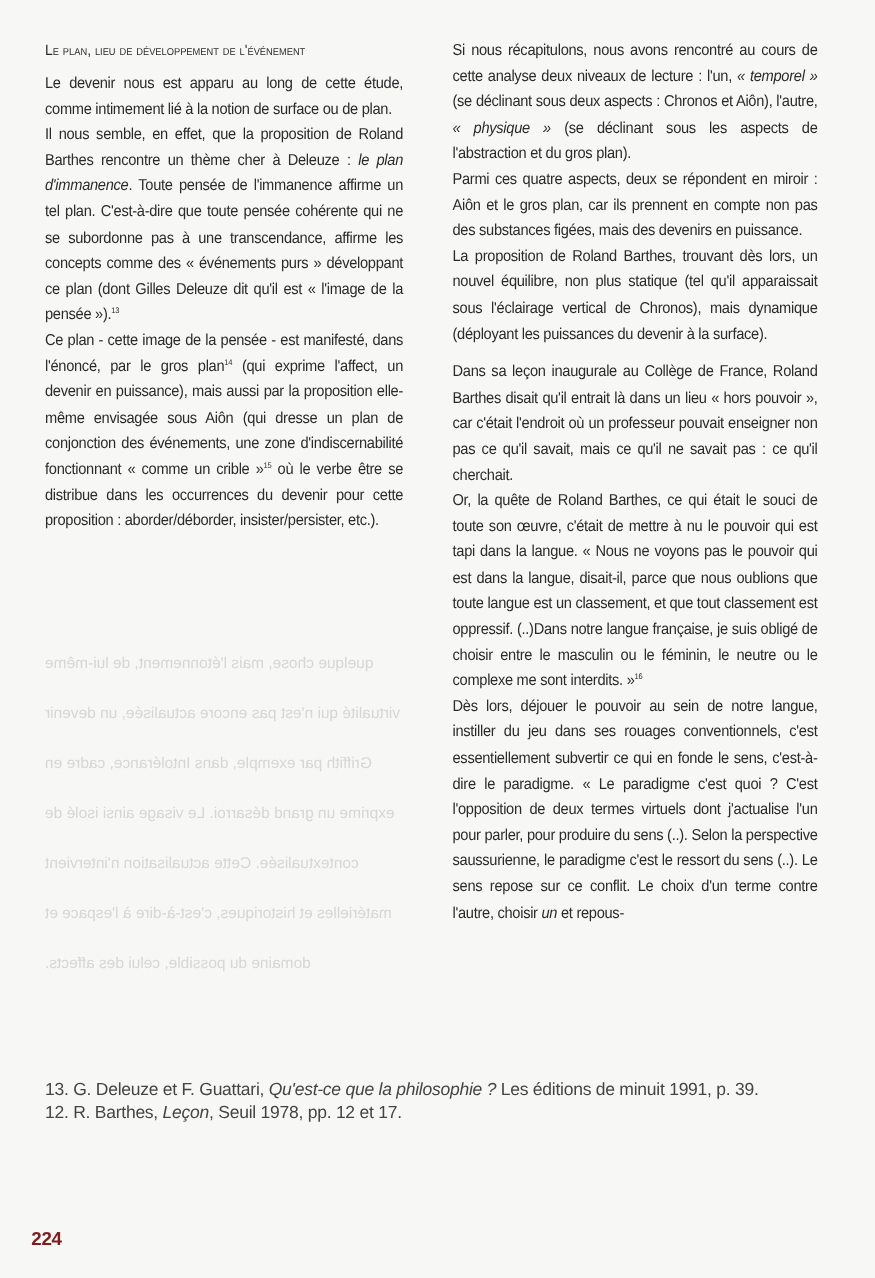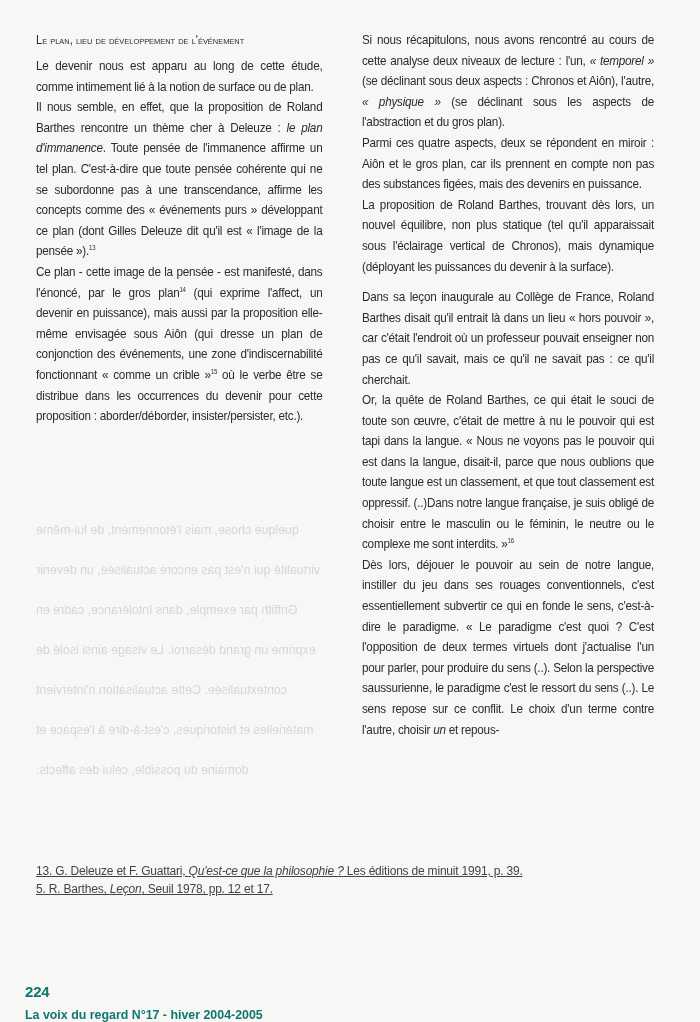--- a/index.html
+++ b/index.html
@@ -37,30 +37,29 @@
   em { font-style: italic; }
   
   .ghost {
     position: absolute; color: #d6d6d4; font-size: 12.4px; line-height: 20.6px;
     font-family: "Liberation Sans", sans-serif; white-space: nowrap;
     transform: scaleX(-1); pointer-events: none;
   }
   .footnotes {
     position: absolute; left: 36px; top: 866px; width: 640px;
     font-family: "Liberation Sans", sans-serif;
-    font-size: 12px; color: #444;
+    font-size: 14px; color: #444;
     letter-spacing: -0.2px;
-    text-decoration: underline;
   }
   .footnotes .fn { margin: 0 0 7.4px 0; line-height: 11px; }
   .folio {
     position: absolute; left: 25px; top: 983px;
     font-family: "Liberation Sans", sans-serif;
-    font-weight: bold; color: #0f766e;
-    display: flex; align-items: baseline; gap: 8px; flex-direction: column;
+    font-weight: bold; color: #7f1d1d;
+    display: flex; align-items: baseline; gap: 8px;
   }
   .folio .num { font-size: 15px; letter-spacing: -0.2px; }
   .folio .journal { font-size: 12.4px; letter-spacing: 0; }
 </style>
 </head>
 <body>
 
 <div class="page">
 
   <div>
@@ -88,20 +87,19 @@
         <p><span>Parmi ces quatre aspects, deux se répondent en miroir : Aiôn et le gros plan, car ils prennent en compte non pas des substances figées, mais des devenirs en puissance.</span></p>
         <p><span>La proposition de Roland Barthes, trouvant dès lors, un nouvel équilibre, non plus statique (tel qu'il apparaissait sous l'éclairage vertical de Chronos), mais dynamique (déployant les puissances du devenir à la surface).</span></p>
         <p class="gap"><span>Dans sa leçon inaugurale au Collège de France, Roland Barthes disait qu'il entrait là dans un lieu « hors pouvoir », car c'était l'endroit où un professeur pouvait enseigner non pas ce qu'il savait, mais ce qu'il ne savait pas : ce qu'il cherchait.</span></p>
         <p><span>Or, la quête de Roland Barthes, ce qui était le souci de toute son œuvre, c'était de mettre à nu le pouvoir qui est tapi dans la langue. « Nous ne voyons pas le pouvoir qui est dans la langue, disait-il, parce que nous oublions que toute langue est un classement, et que tout classement est oppressif. (..)Dans notre langue française, je suis obligé de choisir entre le masculin ou le féminin, le neutre ou le complexe me sont interdits. »</span><sup>16</sup></p>
         <p><span>Dès lors, déjouer le pouvoir au sein de notre langue, instiller du jeu dans ses rouages conventionnels, c'est essentiellement subvertir ce qui en fonde le sens, c'est-à-dire le paradigme. « Le paradigme c'est quoi ? C'est l'opposition de deux termes virtuels dont j'actualise l'un pour parler, pour produire du sens (..). Selon la perspective saussurienne, le paradigme c'est le ressort du sens (..). Le sens repose sur ce conflit. Le choix d'un terme contre l'autre, choisir </span><em>un</em><span> et repous-</span></p>
       </div>
   </div>
 
   <div class="footnotes" id="footnotes">
       <div class="fn"><span>13. G. Deleuze et F. Guattari, </span><em>Qu'est-ce que la philosophie ?</em><span> Les éditions de minuit 1991, p. 39.</span></div>
-      <div class="fn"><span>5. R. Barthes, </span><em>Leçon</em><span>, Seuil 1978, pp. 12 et 17.</span></div>
+      <div class="fn"><span>12. R. Barthes, </span><em>Leçon</em><span>, Seuil 1978, pp. 12 et 17.</span></div>
     </div>
 
   <div class="folio">
     <span class="num">224</span>
-    <span class="journal">La voix du regard N°17 - hiver 2004-2005</span>
   </div>
 </div>
 
 </body></html>

